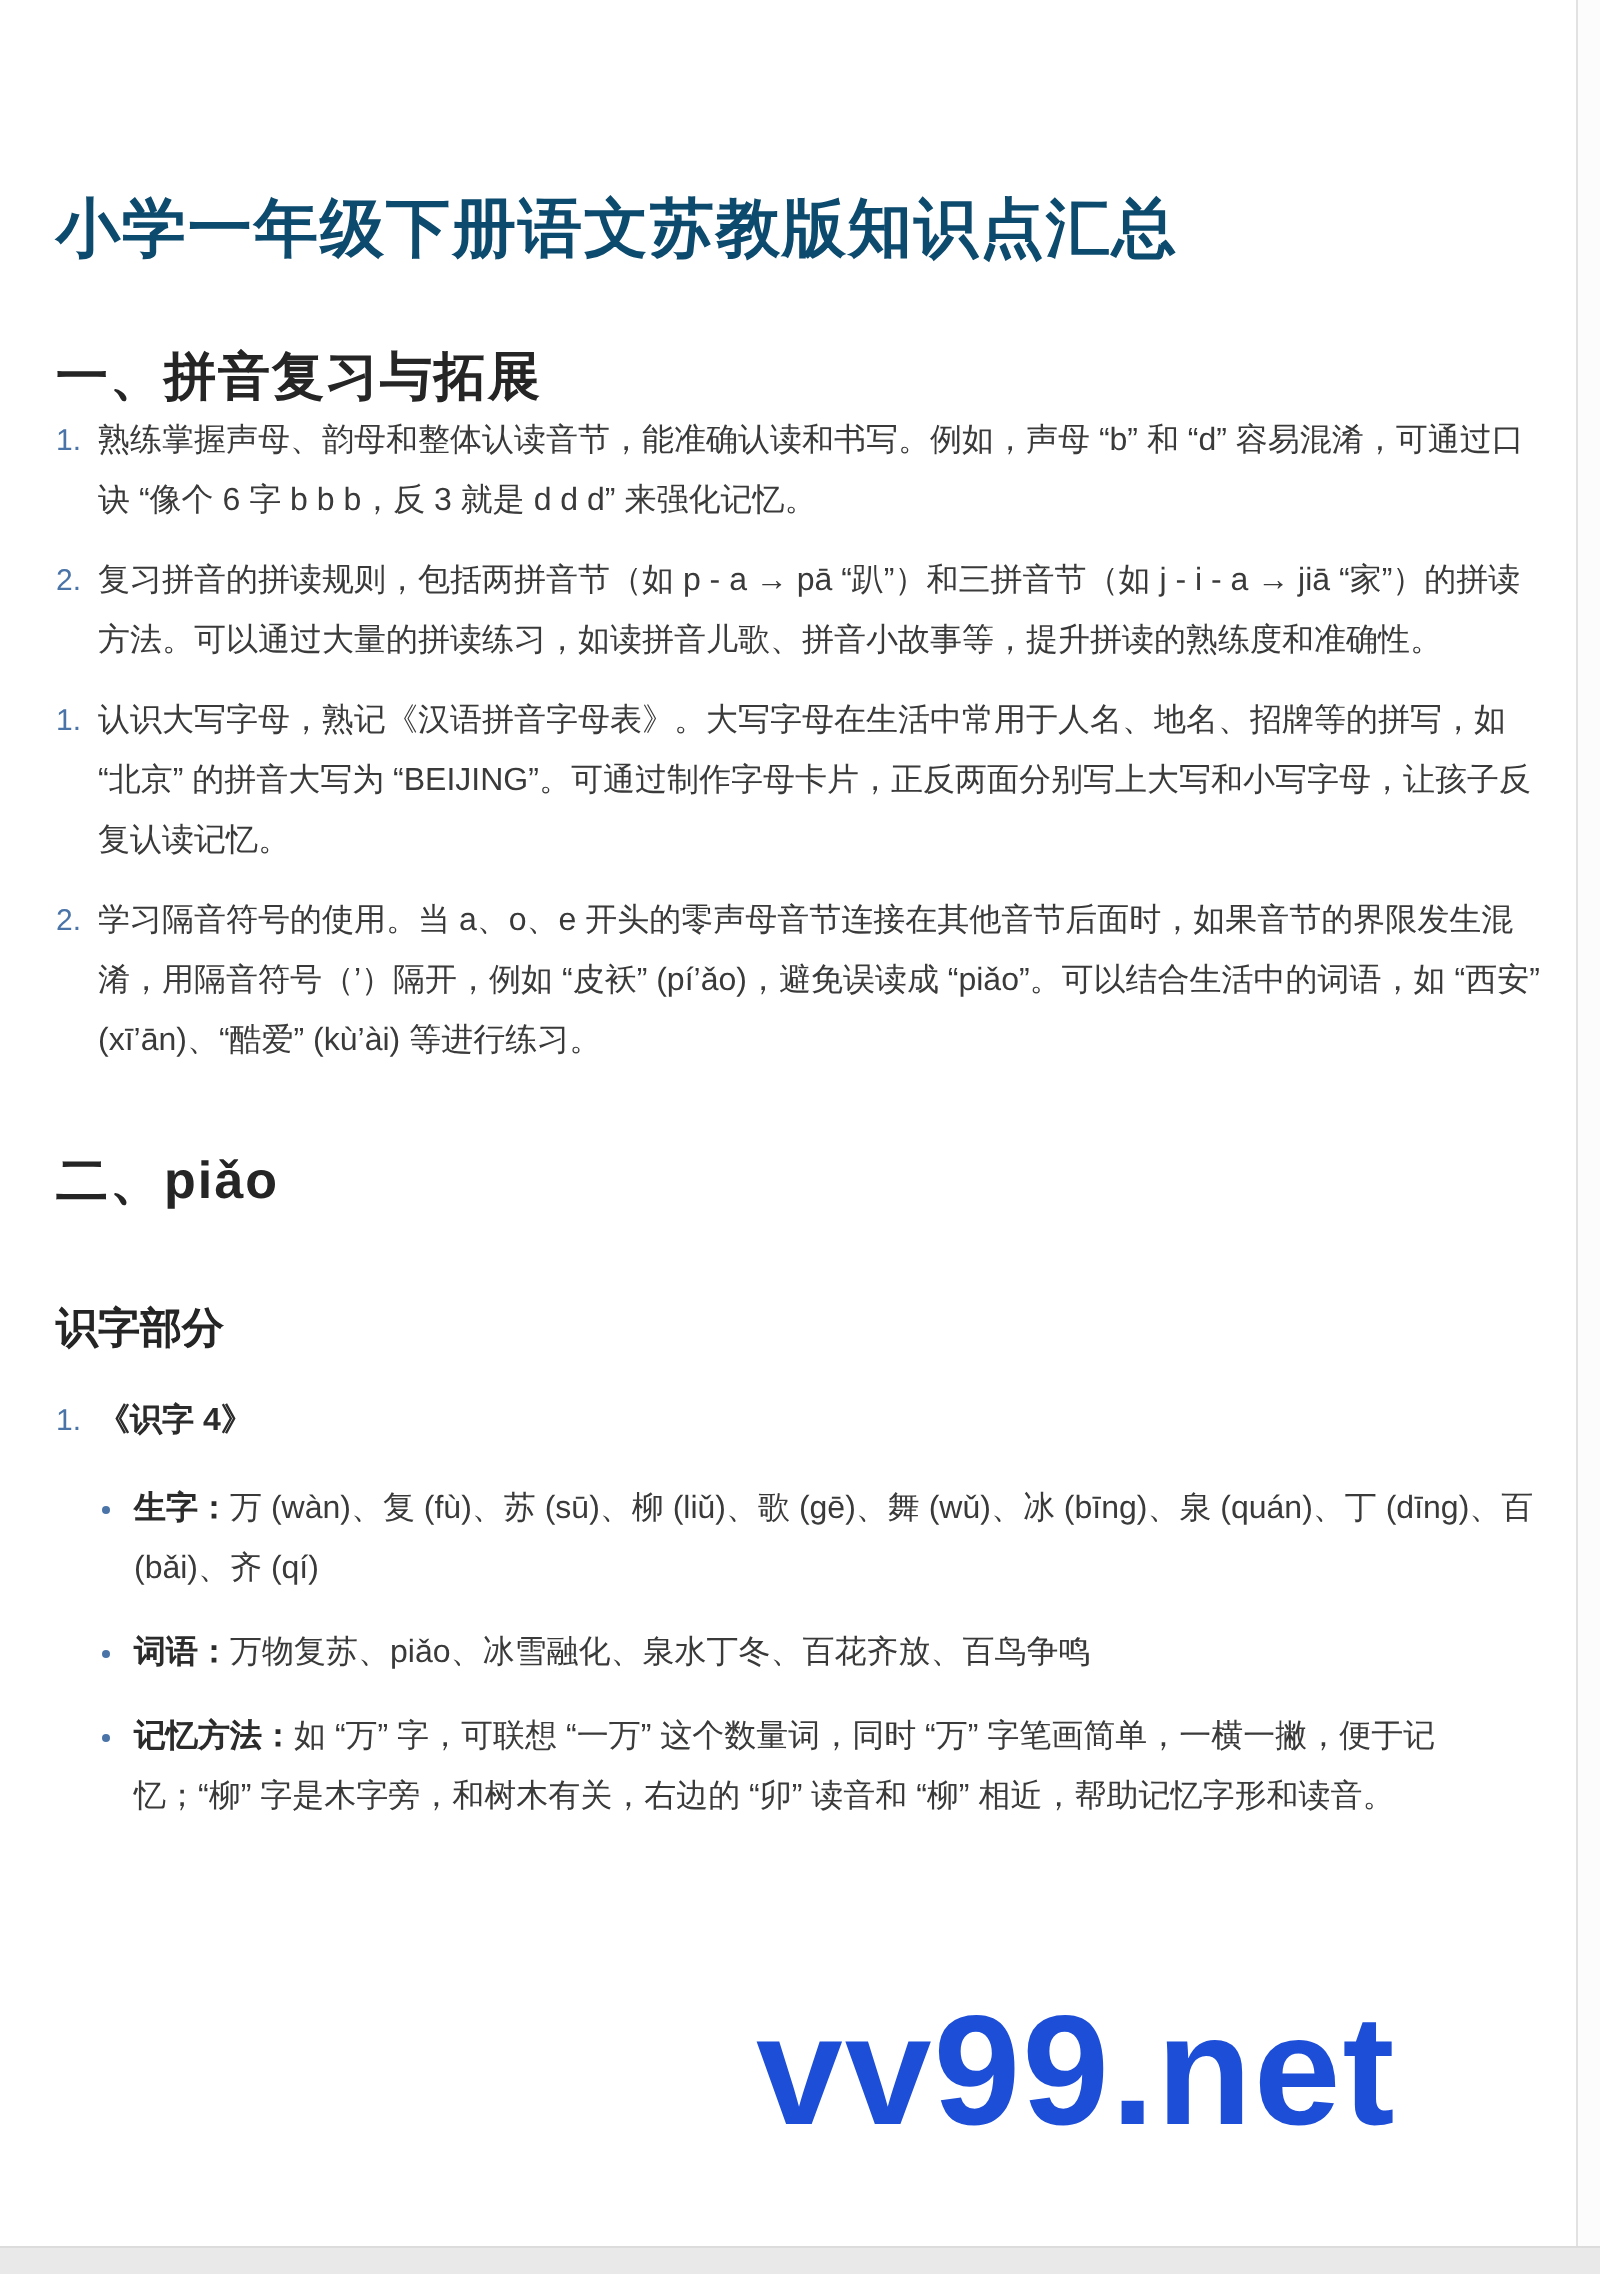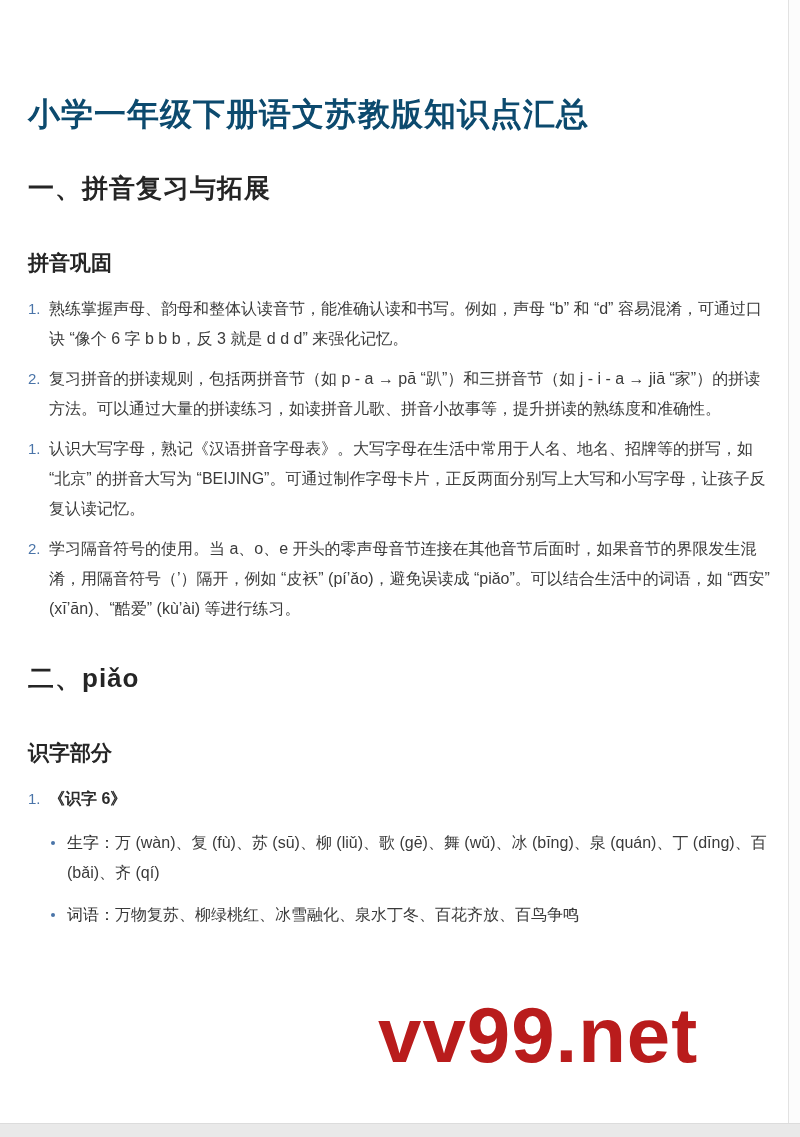--- a/index.html
+++ b/index.html
@@ -72,29 +72,29 @@
     margin-bottom: 12px;
     line-height: 30px;
   }
   .bullet-dot {
     position: absolute;
     left: 2px; top: 13px;
     width: 4px; height: 4px;
     border-radius: 50%;
     background: #4a74a8;
   }
-  .bullet-label { font-weight: normal; color: #2b2b2b; }
+  .bullet-label { font-weight: bold; color: #2b2b2b; }
   .watermark {
     position: absolute;
     left: 378px; top: 996px;
     z-index: 0;
     font-size: 78px;
     line-height: 78px;
     font-weight: bold;
-    color: #b91c1c;
+    color: #1d4ed8;
     letter-spacing: 1px;
     user-select: none;
   }
   .footer-strip {
     position: absolute;
     left: 0; top: 1123px;
     width: 800px; height: 14px;
     background: #e9e9e9;
     border-top: 1px solid #dcdcdc;
   }
@@ -105,21 +105,20 @@
 <div class="page">
 
   <div class="watermark">vv99.net</div>
 
   <div class="content">
 
     <h1 class="doc-title">小学一年级下册语文苏教版知识点汇总</h1>
 
     <h2 class="section-heading">一、拼音复习与拓展</h2>
 
-    <h3 class="subsection-heading">拼音巩固</h3>
     <ol class="num-list">
       <li>
         <span class="num">1.</span>
         <span class="li-text">熟练掌握声母、韵母和整体认读音节，能准确认读和书写。例如，声母 “b” 和 “d” 容易混淆，可通过口诀 “像个 6 字 b b b，反 3 就是 d d d” 来强化记忆。</span>
       </li>
       <li>
         <span class="num">2.</span>
         <span class="li-text">复习拼音的拼读规则，包括两拼音节（如 p - a → pā “趴”）和三拼音节（如 j - i - a → jiā “家”）的拼读方法。可以通过大量的拼读练习，如读拼音儿歌、拼音小故事等，提升拼读的熟练度和准确性。</span>
       </li>
     </ol>
@@ -134,29 +133,33 @@
         <span class="li-text">学习隔音符号的使用。当 a、o、e 开头的零声母音节连接在其他音节后面时，如果音节的界限发生混淆，用隔音符号（’）隔开，例如 “皮袄” (pí’ǎo)，避免误读成 “piǎo”。可以结合生活中的词语，如 “西安” (xī’ān)、“酷爱” (kù’ài) 等进行练习。</span>
       </li>
     </ol>
 
     <h2 class="section-heading">二、piǎo</h2>
 
     <h3 class="subsection-heading">识字部分</h3>
     <ol class="num-list">
       <li>
         <span class="num">1.</span>
-        <span class="entry-title">《识字 6》</span>
+        <span class="entry-title">《识字 4》</span>
         <ul class="bullet-list">
           <li>
             <span class="bullet-dot"></span>
             <span class="bullet-label">生字：</span><span class="bullet-text">万 (wàn)、复 (fù)、苏 (sū)、柳 (liǔ)、歌 (gē)、舞 (wǔ)、冰 (bīng)、泉 (quán)、丁 (dīng)、百 (bǎi)、齐 (qí)</span>
           </li>
           <li>
             <span class="bullet-dot"></span>
-            <span class="bullet-label">词语：</span><span class="bullet-text">万物复苏、柳绿桃红、冰雪融化、泉水丁冬、百花齐放、百鸟争鸣</span>
+            <span class="bullet-label">词语：</span><span class="bullet-text">万物复苏、piǎo、冰雪融化、泉水丁冬、百花齐放、百鸟争鸣</span>
+          </li>
+          <li>
+            <span class="bullet-dot"></span>
+            <span class="bullet-label">记忆方法：</span><span class="bullet-text">如 “万” 字，可联想 “一万” 这个数量词，同时 “万” 字笔画简单，一横一撇，便于记忆；“柳” 字是木字旁，和树木有关，右边的 “卯” 读音和 “柳” 相近，帮助记忆字形和读音。</span>
           </li>
         </ul>
       </li>
     </ol>
 
   </div>
 </div>
 
 <div class="footer-strip"></div>
 

